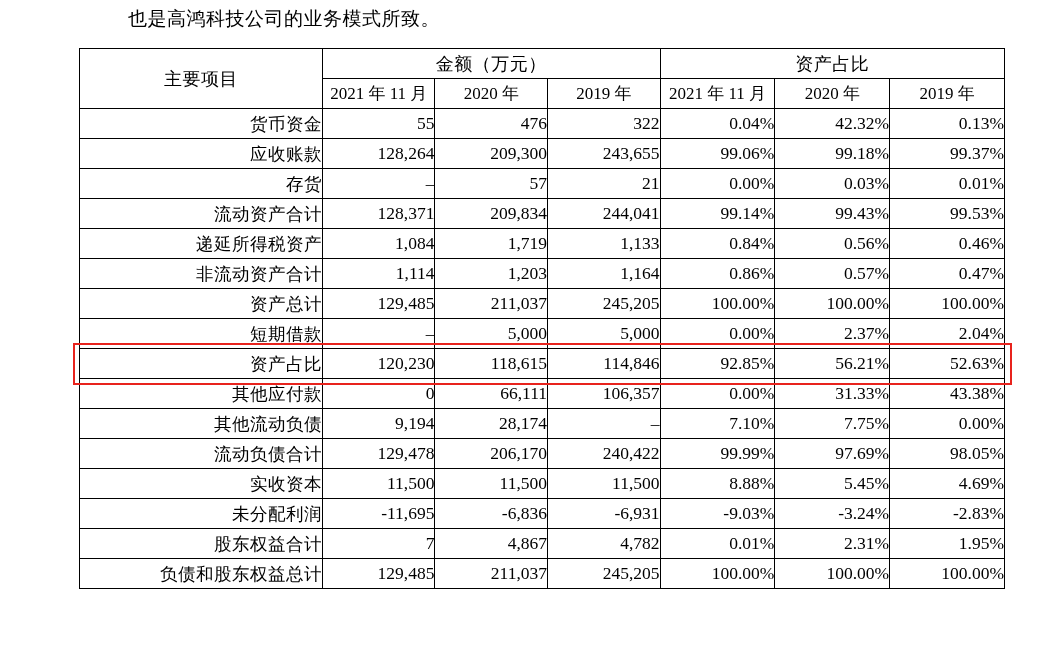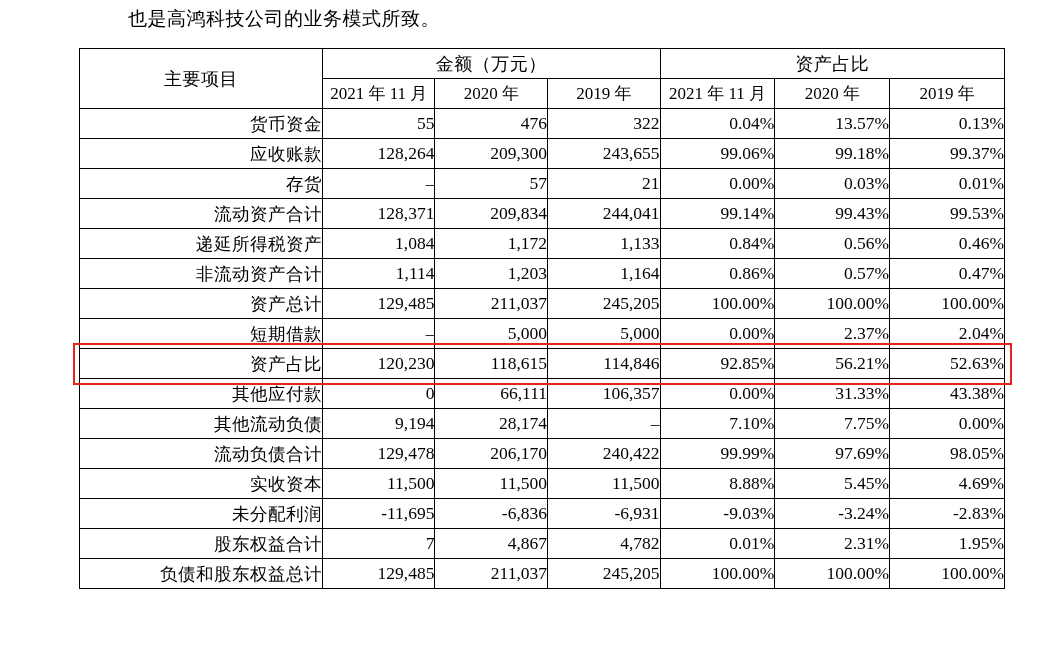--- a/index.html
+++ b/index.html
@@ -129,21 +129,21 @@
           <th class="hdr-sub">2019 年</th>
         </tr>
       </thead>
       <tbody id="table-body">
           <tr>
             <td class="cell-item">货币资金</td>
             <td class="cell-num">55</td>
             <td class="cell-num">476</td>
             <td class="cell-num">322</td>
             <td class="cell-num">0.04%</td>
-            <td class="cell-num">13.57%</td>
+            <td class="cell-num">42.32%</td>
             <td class="cell-num">0.13%</td>
           </tr>
           <tr>
             <td class="cell-item">应收账款</td>
             <td class="cell-num">128,264</td>
             <td class="cell-num">209,300</td>
             <td class="cell-num">243,655</td>
             <td class="cell-num">99.06%</td>
             <td class="cell-num">99.18%</td>
             <td class="cell-num">99.37%</td>
@@ -162,21 +162,21 @@
             <td class="cell-num">128,371</td>
             <td class="cell-num">209,834</td>
             <td class="cell-num">244,041</td>
             <td class="cell-num">99.14%</td>
             <td class="cell-num">99.43%</td>
             <td class="cell-num">99.53%</td>
           </tr>
           <tr>
             <td class="cell-item">递延所得税资产</td>
             <td class="cell-num">1,084</td>
-            <td class="cell-num">1,172</td>
+            <td class="cell-num">1,719</td>
             <td class="cell-num">1,133</td>
             <td class="cell-num">0.84%</td>
             <td class="cell-num">0.56%</td>
             <td class="cell-num">0.46%</td>
           </tr>
           <tr>
             <td class="cell-item">非流动资产合计</td>
             <td class="cell-num">1,114</td>
             <td class="cell-num">1,203</td>
             <td class="cell-num">1,164</td>

